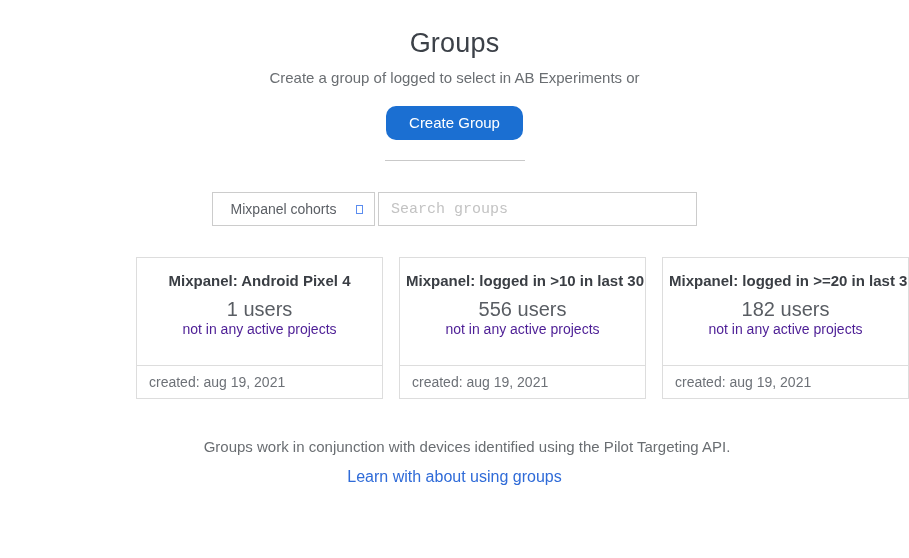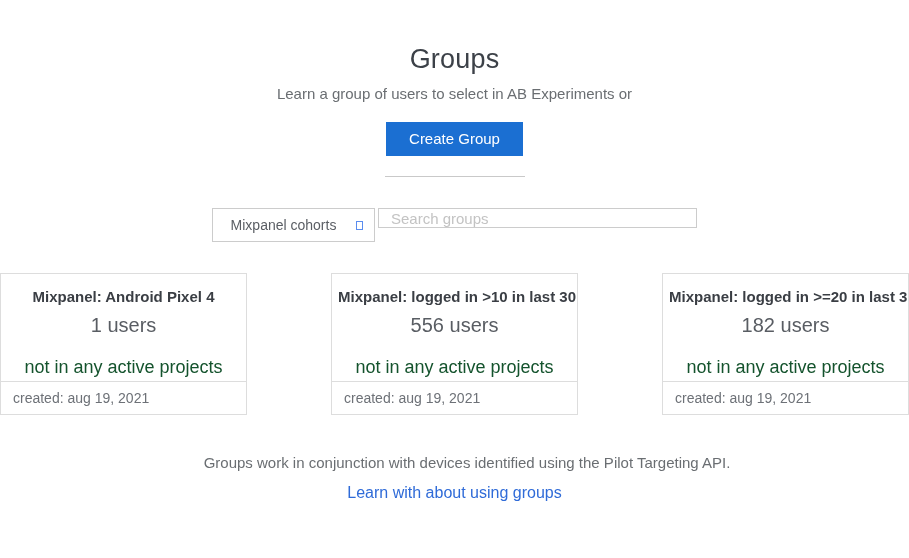--- a/index.html
+++ b/index.html
@@ -5,21 +5,21 @@
   * { margin: 0; padding: 0; box-sizing: border-box; }
   html, body {
     width: 909px; height: 558px;
     background: #ffffff;
     font-family: "Liberation Sans", sans-serif;
     overflow: hidden;
   }
   .page { width: 909px; height: 558px; position: relative; }
 
   
-  .hero { padding-top: 44px; text-align: center; }
+  .hero { padding-top: 28px; text-align: center; }
   .page-title {
     font-size: 27px;
     font-weight: 400;
     color: #3c4148;
     letter-spacing: 0.2px;
   }
   .subtitle {
     margin-top: 9px;
     font-size: 15px;
     line-height: 19px;
@@ -31,21 +31,21 @@
     background: #1b6fd2;
     color: #ffffff;
     border: none;
     font-family: "Liberation Sans", sans-serif;
     font-size: 15px;
     padding: 0;
     width: 137px;
     height: 34px;
     line-height: 34px;
     text-align: center;
-    border-radius: 0;
+    border-radius: 10px;
     cursor: pointer;
   }
   .divider {
     width: 140px;
     border: none;
     border-top: 1px solid #c9c9c9;
     margin: 20px auto 0 auto;
   }
 
   
@@ -76,35 +76,35 @@
     position: absolute;
     right: 11px;
     top: 12px;
     width: 7px;
     height: 9px;
     border: 1px solid #5b8def;
     background: #ffffff;
   }
   .search-input {
     width: 319px;
-    height: 20px;
+    height: 34px;
     border: 1px solid #cccccc;
     padding: 4px 12px;
-    font-family: Liberation Sans, sans-serif;
+    font-family: Liberation Mono, monospace;
     font-size: 15px;
     color: #44474c;
     outline: none;
   }
   .search-input::placeholder { color: #c3c3c3; opacity: 1; }
 
   
   .cards {
     margin-top: 31px;
     display: flex;
-    justify-content: space-between;
+    justify-content: flex-end;
     gap: 16px;
   }
   .card {
     width: 247px;
     height: 142px;
     border: 1px solid #dddddd;
     background: #ffffff;
     display: flex;
     flex-direction: column;
   }
@@ -120,23 +120,23 @@
     white-space: nowrap;
     overflow: hidden;
     padding: 0 6px;
   }
   .card-users {
     margin-top: 9px;
     font-size: 20px;
     color: #595d63;
   }
   .card-status {
-    margin-top: 20px;
-    font-size: 18px;
-    color: #14532d;
+    margin-top: 0;
+    font-size: 14px;
+    color: #4c1d95;
   }
   .card-footer {
     border-top: 1px solid #dddddd;
     height: 33px;
     line-height: 32px;
     padding-left: 12px;
     font-size: 14px;
     color: #6d7177;
     text-align: left;
   }
@@ -158,21 +158,21 @@
   }
 </style>
 </head>
 <body>
 
 <div class="page">
 
   <div class="hero">
     <h1 class="page-title">Groups</h1>
     <div class="subtitle">
-      <div>Learn a group of users to select in AB Experiments or</div>
+      <div>Create a group of logged to select in AB Experiments or</div>
     </div>
     <button class="create-btn">Create Group</button>
     <hr class="divider">
   </div>
 
   <div class="controls">
     <div class="cohort-select">
       <span class="value">Mixpanel cohorts</span>
       <span class="caret-box"></span>
     </div>

